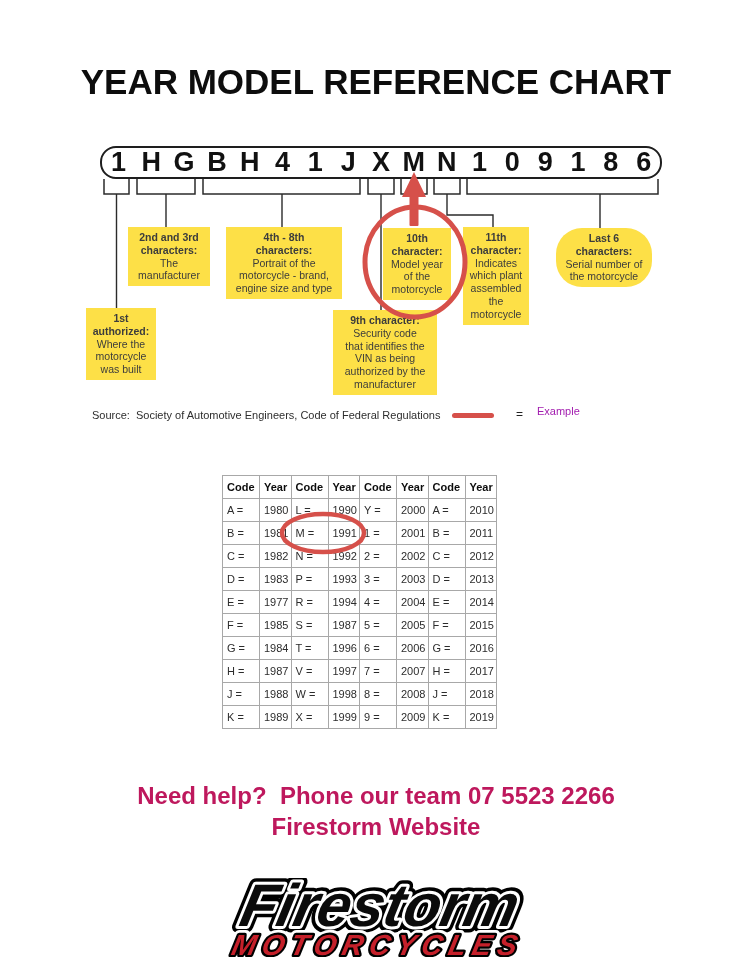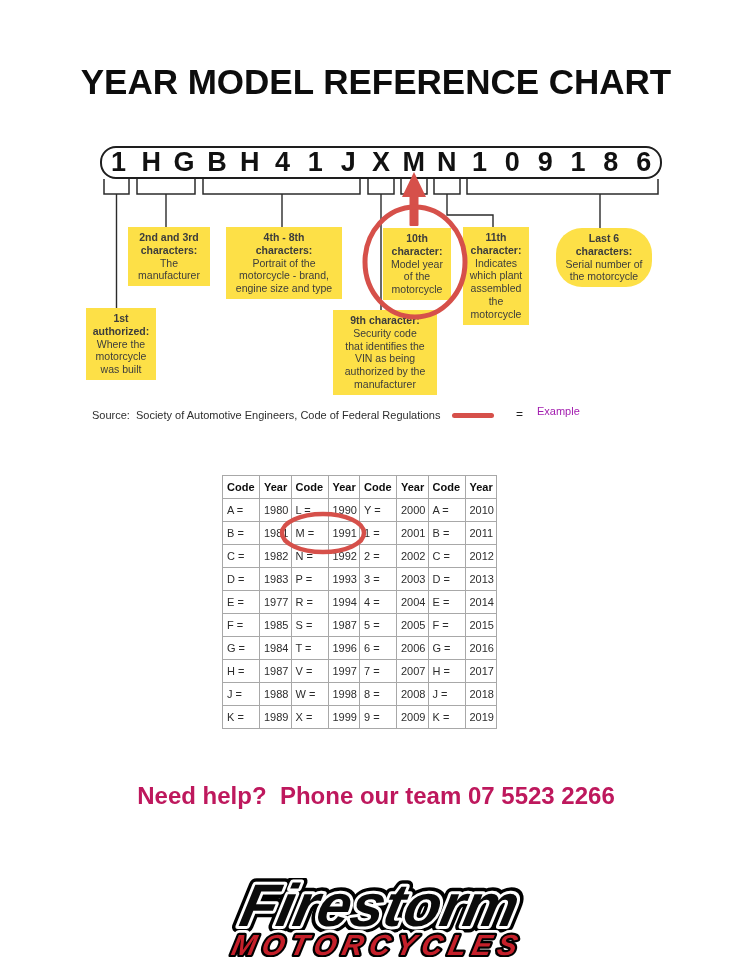--- a/index.html
+++ b/index.html
@@ -270,20 +270,21 @@
     <g fill="#d6504a">
       <polygon points="414,152 402,177 426,177"></polygon>
       <rect x="409.5" y="175" width="9" height="31" rx="1"></rect>
     </g>
     <ellipse cx="415" cy="242" rx="50" ry="55" fill="none" stroke="#d6504a" stroke-width="5"></ellipse>
     <ellipse cx="323" cy="513" rx="41" ry="19" fill="none" stroke="#d6504a" stroke-width="4.5"></ellipse>
   </svg>
 
   <div class="help">
     <div class="help-line">Need help?  Phone our team 07 5523 2266</div>
+    <div class="help-line">Firestorm Website</div>
   </div>
 
   <svg class="logo" viewBox="0 0 380 88">
     <g transform="skewX(-12)" text-anchor="middle" font-style="italic" font-weight="bold" font-family="'Liberation Sans', sans-serif">
       <g>
         <text x="200" y="48" font-size="60" fill="#0b0b0b" stroke="#000000" stroke-width="13" stroke-linejoin="round">Firestorm</text>
         <text x="200" y="48" font-size="60" fill="#0b0b0b" stroke="#ffffff" stroke-width="6" stroke-linejoin="round">Firestorm</text>
         <text x="200" y="48" font-size="60" fill="#0b0b0b">Firestorm</text>
       </g>
       <g>

